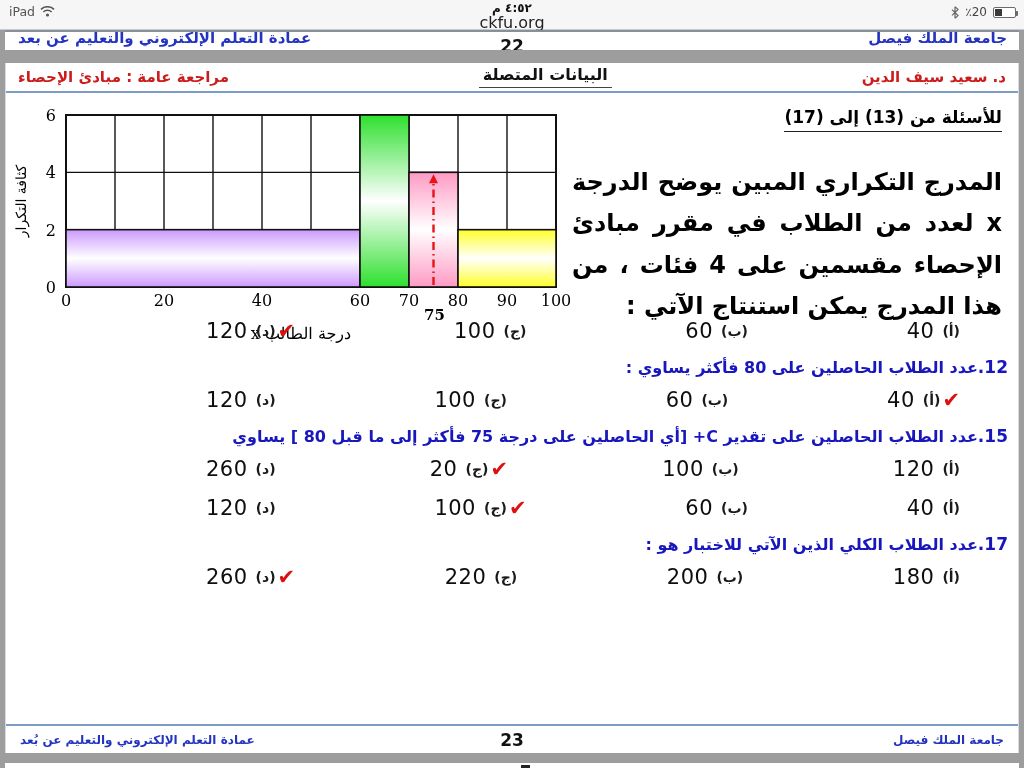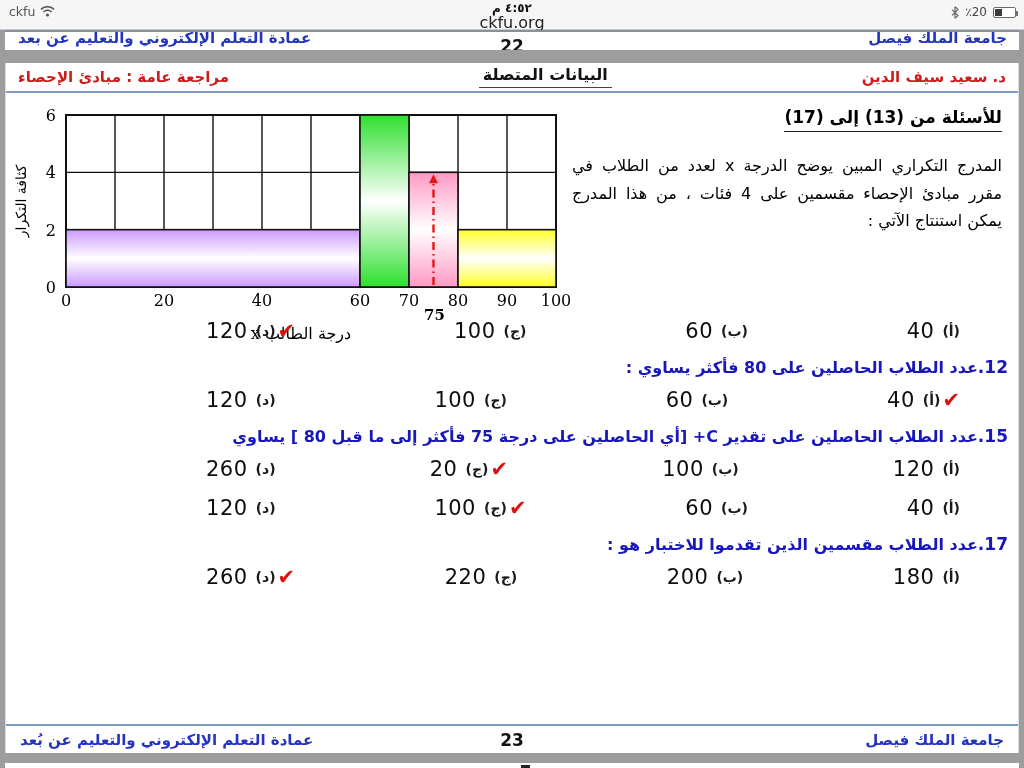--- a/index.html
+++ b/index.html
@@ -30,46 +30,46 @@
   .page{margin:0 5px;height:690px;background:#fff;position:relative;border-left:1px solid #d7dbe4;border-right:1px solid #d7dbe4}
   .hdr{position:absolute;top:0;left:0;right:0;height:27px;display:flex;direction:rtl;justify-content:space-between;align-items:center;padding:0 12px}
   .hdr .red{color:#cc1c1c;font-weight:bold;font-size:15px}
   .hdr .mid{color:#111;font-weight:bold;font-size:16px;border-bottom:1.5px solid #444;padding:0 4px 3px}
   .blue-rule{position:absolute;top:28px;left:0;right:0;height:2px;background:#7d9cc5}
 
   .chart-wrap{position:absolute;left:4px;top:34px;width:560px;height:252px}
 
   .intro{position:absolute;top:44px;right:16px;width:430px;direction:rtl;text-align:right;color:#000}
   .intro .head{display:inline-block;font-size:17px;font-weight:bold;border-bottom:1.5px solid #222;padding-bottom:4px}
-  .intro .para{margin-top:20px;font-size:16px;font-weight:normal;line-height:1.72;text-align:justify}
+  .intro .para{margin-top:30px;font-size:24px;font-weight:bold;line-height:1.72;text-align:justify}
 
   .questions{position:absolute;top:246px;left:10px;right:10px;direction:rtl}
   .q-text{color:#1717bd;font-weight:bold;font-size:16px;line-height:21px;text-align:right;margin-top:7px}
   .q-text .q-num{font-size:17px}
   .q-text.narrow{max-width:402px}
   .opts{display:flex;direction:rtl;justify-content:space-between;align-items:center;height:26px;margin:9px 48px 13px 190px}
   .opt{display:flex;direction:rtl;align-items:center;gap:8px}
   .opt .letter{font-size:14px;font-weight:bold;color:#1a1a1a}
   .opt .num{font-size:21px;color:#0e0e0e;font-weight:500;letter-spacing:.5px}
   .opt .check{color:#dd1010;font-size:21px;font-weight:bold;margin-inline-end:-6px;line-height:1}
 
   .foot-rule{position:absolute;top:661px;left:0;right:0;height:2px;background:#7d9cc5}
   .foot{position:absolute;top:665px;left:0;right:0;height:24px;display:flex;justify-content:space-between;align-items:center;padding:0 14px;position:absolute}
-  .foot .blue{color:#2433c0;font-weight:bold;font-size:15px}
+  .foot .blue{color:#2433c0;font-weight:bold;font-size:12px}
   .foot .pg{position:absolute;left:0;right:0;text-align:center;color:#111;font-weight:bold;font-size:17px}
 
   .sliver{margin:0 5px;height:5px;background:#fff;position:relative}
   .sliver .mark{position:absolute;left:516px;top:2px;width:9px;height:3px;background:#222}
 </style>
 </head>
 <body>
 
 <div class="status">
   <div class="left">
-    <span>ckfu</span>
+    <span>iPad</span>
     <svg width="15" height="11" viewBox="0 0 15 11">
       <path d="M1 3.4 A9.2 9.2 0 0 1 14 3.4" fill="none" stroke="#555" stroke-width="1.5"></path>
       <path d="M3.4 6 A5.8 5.8 0 0 1 11.6 6" fill="none" stroke="#555" stroke-width="1.5"></path>
       <circle cx="7.5" cy="9" r="1.6" fill="#555"></circle>
     </svg>
   </div>
   <div class="center">
     <div class="time">٤:٥٢ م</div>
     <div class="site">ckfu.org</div>
   </div>
@@ -241,21 +241,21 @@
         <span class="opt">
           <span class="check">✔</span>
           <span class="letter">(ج)</span>
           <span class="num">100</span>
         </span>
         <span class="opt">
           <span class="letter">(د)</span>
           <span class="num">120</span>
         </span>
       </div>
-      <div class="q-text"><span class="q-num">17.</span><span>عدد الطلاب مقسمين الذين تقدموا للاختبار هو :</span></div>
+      <div class="q-text"><span class="q-num">17.</span><span>عدد الطلاب الكلي الذين الآتي للاختبار هو :</span></div>
       <div class="opts">
         <span class="opt">
           <span class="letter">(أ)</span>
           <span class="num">180</span>
         </span>
         <span class="opt">
           <span class="letter">(ب)</span>
           <span class="num">200</span>
         </span>
         <span class="opt">

